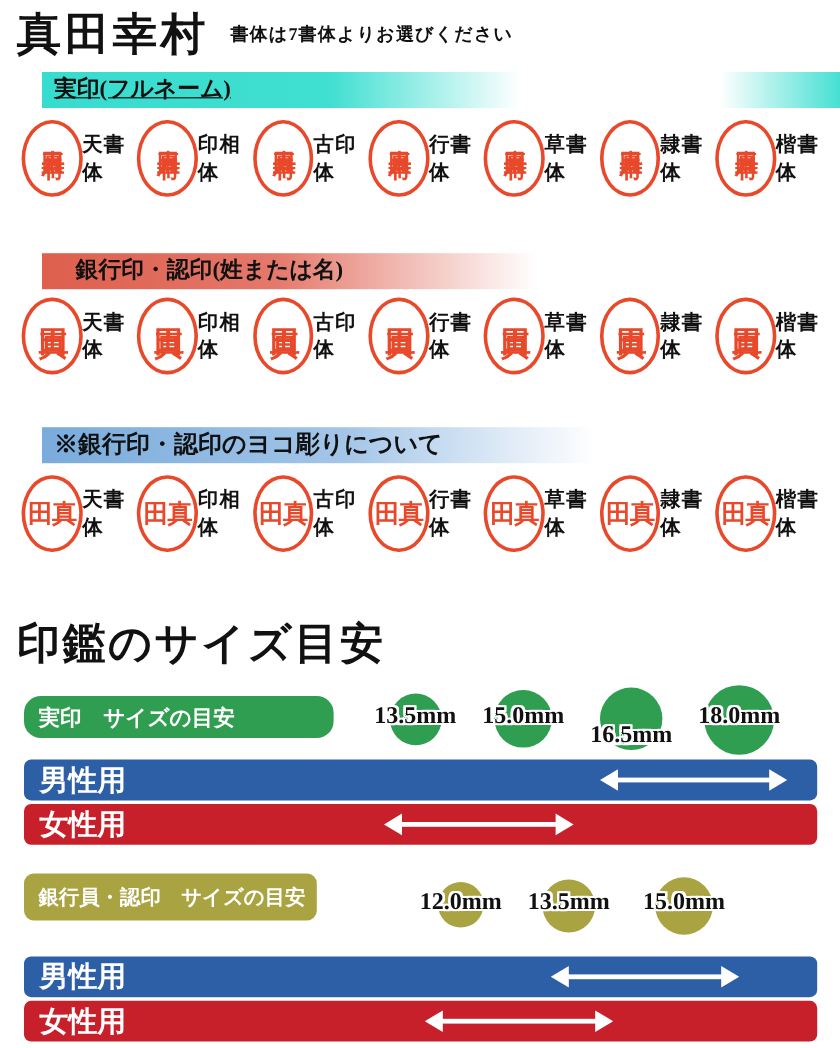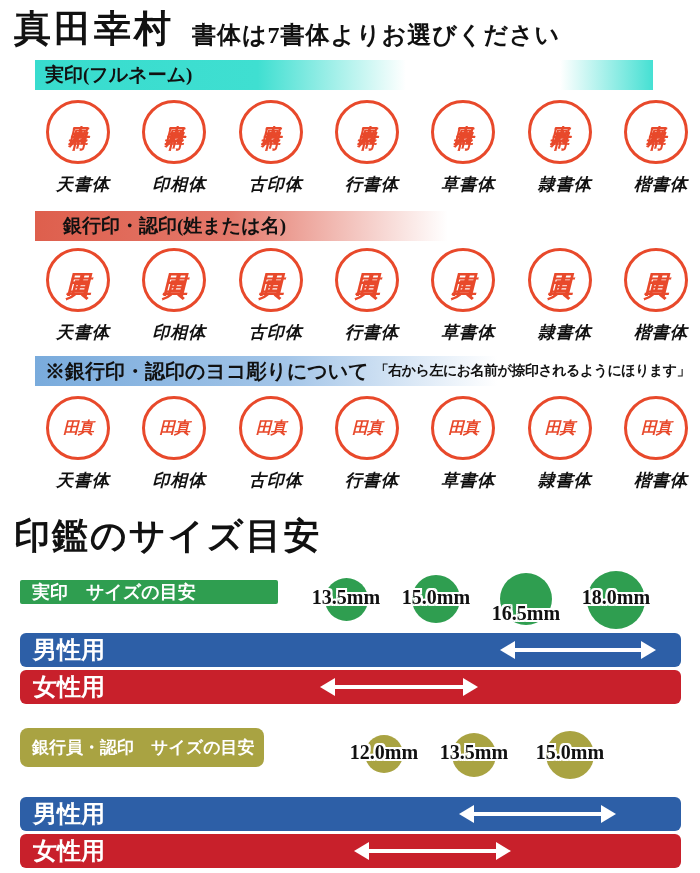--- a/index.html
+++ b/index.html
@@ -4,49 +4,49 @@
 <style>
   :root{
     --seal:#e8492b; --teal:#3cded0; --salmon:#df5f4d; --hblue:#79abdc;
     --green:#2f9e50; --barblue:#2d5fa7; --barred:#c8202b; --olive:#a9a342;
   }
   html,body{margin:0;padding:0;background:#ffffff;}
   #page{position:relative;width:700px;height:873px;background:#fff;overflow:hidden;
         font-family:"Liberation Serif","DejaVu Serif",serif;color:#111;}
 
   .h1{position:absolute;left:14px;top:4px;font-size:37px;font-weight:bold;letter-spacing:3px;}
-  .h1-sub{position:absolute;left:192px;top:19px;font-size:24px;font-weight:bold;letter-spacing:1px;}
+  .h1-sub{position:absolute;left:192px;top:19px;font-size:15px;font-weight:bold;letter-spacing:1px;}
   .h2{position:absolute;left:14px;top:512px;font-size:36px;font-weight:bold;letter-spacing:2px;font-family:Liberation Mono, monospace;}
 
   .gbar{position:absolute;height:30px;line-height:30px;font-size:19px;font-weight:bold;
         padding-left:10px;box-sizing:border-box;white-space:nowrap;}
-  .gbar.teal{left:35px;top:60px;width:618px;
-    background:linear-gradient(90deg,#38dcce 0%,#3fdfd1 36%,#ffffff 60%,#ffffff 85%,#45e0d3 100%);}
+  .gbar.teal{left:35px;top:60px;width:665px;
+    background:linear-gradient(90deg,#38dcce 0%,#3fdfd1 36%,#ffffff 60%,#ffffff 85%,#45e0d3 100%);text-decoration:underline;}
   .gbar.salmon{left:35px;top:211px;width:430px;
     background:linear-gradient(90deg,#de5f4d 0%,#e4786a 45%,#ffffff 96%);padding-left:28px;}
   .gbar.blue{left:35px;top:356px;width:660px;display:flex;align-items:center;
     background:linear-gradient(90deg,#79abdc 0%,#a3c5e8 38%,#ffffff 70%);}
   .gbar.blue .head{font-size:20px;font-weight:bold;}
   .gbar.blue .note{font-size:14px;font-weight:bold;margin-left:6px;letter-spacing:-0.5px;}
 
   .seal-row{position:absolute;left:18px;right:12px;display:flex;justify-content:space-between;}
-  .seal-col{width:92px;display:flex;flex-direction:column;align-items:flex-end;font-style:italic;}
+  .seal-col{width:92px;display:flex;flex-direction:row;align-items:flex-start;}
   .seal{width:58px;height:58px;border:3px solid var(--seal);border-radius:50%;
         display:flex;align-items:center;justify-content:center;color:var(--seal);
         font-weight:bold;overflow:hidden;}
   .seal .v4{writing-mode:vertical-rl;text-orientation:upright;
         font-size:19px;line-height:24px;letter-spacing:2px;height:46px;}
   .seal .v2{writing-mode:vertical-rl;text-orientation:upright;
         font-size:25px;line-height:28px;letter-spacing:1px;height:54px;}
-  .seal .h2t{font-size:16px;letter-spacing:-1px;}
+  .seal .h2t{font-size:21px;letter-spacing:-1px;}
   .seal-label{margin-top:9px;font-size:17px;font-weight:bold;letter-spacing:1px;}
 
   .tagbox{position:absolute;box-sizing:border-box;color:#fff;font-weight:bold;
           display:flex;align-items:center;padding-left:12px;white-space:nowrap;}
-  .tagbox.green{left:20px;top:580px;width:258px;height:24px;border-radius:2px;
+  .tagbox.green{left:20px;top:580px;width:258px;height:35px;border-radius:14px;
           background:var(--green);font-size:18px;}
   .tagbox.olive{left:20px;top:728px;width:244px;height:39px;border-radius:8px;
           background:var(--olive);font-size:17px;text-align:center;}
 
   .size-circle{position:absolute;border-radius:50%;}
   .size-circle.green{background:var(--green);}
   .size-circle.olive{background:var(--olive);}
   .size-label{position:absolute;transform:translate(-50%,-50%);font-size:20px;font-weight:bold;
       color:#111;white-space:nowrap;
       text-shadow:-2px -2px 0 #fff,2px -2px 0 #fff,-2px 2px 0 #fff,2px 2px 0 #fff,
@@ -162,21 +162,20 @@
     <div class="seal-col">
       <div class="seal">
           <span class="v2">真田</span>
         </div>
       <div class="seal-label">楷書体</div>
     </div>
   </div>
 
   <div class="gbar blue">
     <span class="head">※銀行印・認印のヨコ彫りについて</span>
-    <span class="note">「右から左にお名前が捺印されるようにほります」</span>
   </div>
 
   <div class="seal-row" style="top:396px;">
     <div class="seal-col">
       <div class="seal">
           <span class="h2t">田真</span>
         </div>
       <div class="seal-label">天書体</div>
     </div>
     <div class="seal-col">

